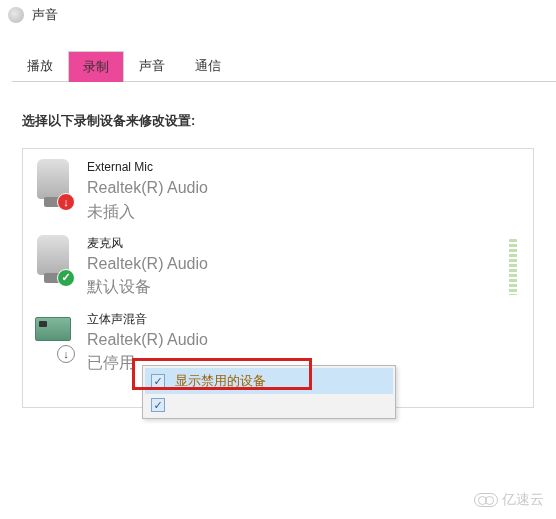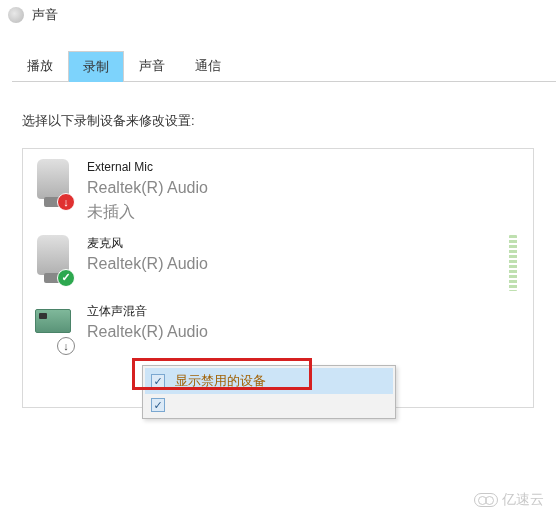--- a/index.html
+++ b/index.html
@@ -36,26 +36,26 @@
       cursor: pointer;
       border: 1px solid transparent;
       border-bottom: none;
       position: relative;
       font-size: 13px;
       color: #333;
       background: #fff;
     }
     .tab.active {
       border-color: #d0d0d0;
-      background: #7dd3fc;
+      background: #ec4899;
       top: 1px;
       z-index: 2;
     }
     .content { padding: 18px 22px; }
-    .instruction { color: #333; margin-bottom: 18px; font-size: 13px; }
+    .instruction { color: #333; margin-bottom: 18px; font-size: 13px; font-weight: bold; }
     .device-list {
       border: 1px solid #d9d9d9;
       padding: 4px 2px;
       position: relative;
       min-height: 260px;
     }
     .device-item {
       display: flex;
       align-items: flex-start;
       padding: 6px 8px;
@@ -234,32 +234,34 @@
     </div>
 
     <div class="device-item">
       <div class="device-icon-wrap">
         <div class="mic-icon"></div>
         <div class="badge badge-ok">✓</div>
       </div>
       <div class="device-info">
         <div class="device-name">麦克风</div>
         <div class="device-sub">Realtek(R) Audio</div>
+        <div class="device-sub">默认设备</div>
       </div>
       <div class="level-bar"></div>
     </div>
 
     <div class="device-item">
       <div class="device-icon-wrap">
         <div class="card-icon"></div>
         <div class="badge badge-down">↓</div>
       </div>
       <div class="device-info">
         <div class="device-name">立体声混音</div>
         <div class="device-sub">Realtek(R) Audio</div>
+        <div class="device-sub">已停用</div>
       </div>
     </div>
   </div>
 </div>
 
 <div class="context-menu">
   <div class="menu-item highlighted">
     <div class="checkbox">✓</div>
     <span class="menu-label">显示禁用的设备</span>
   </div>

